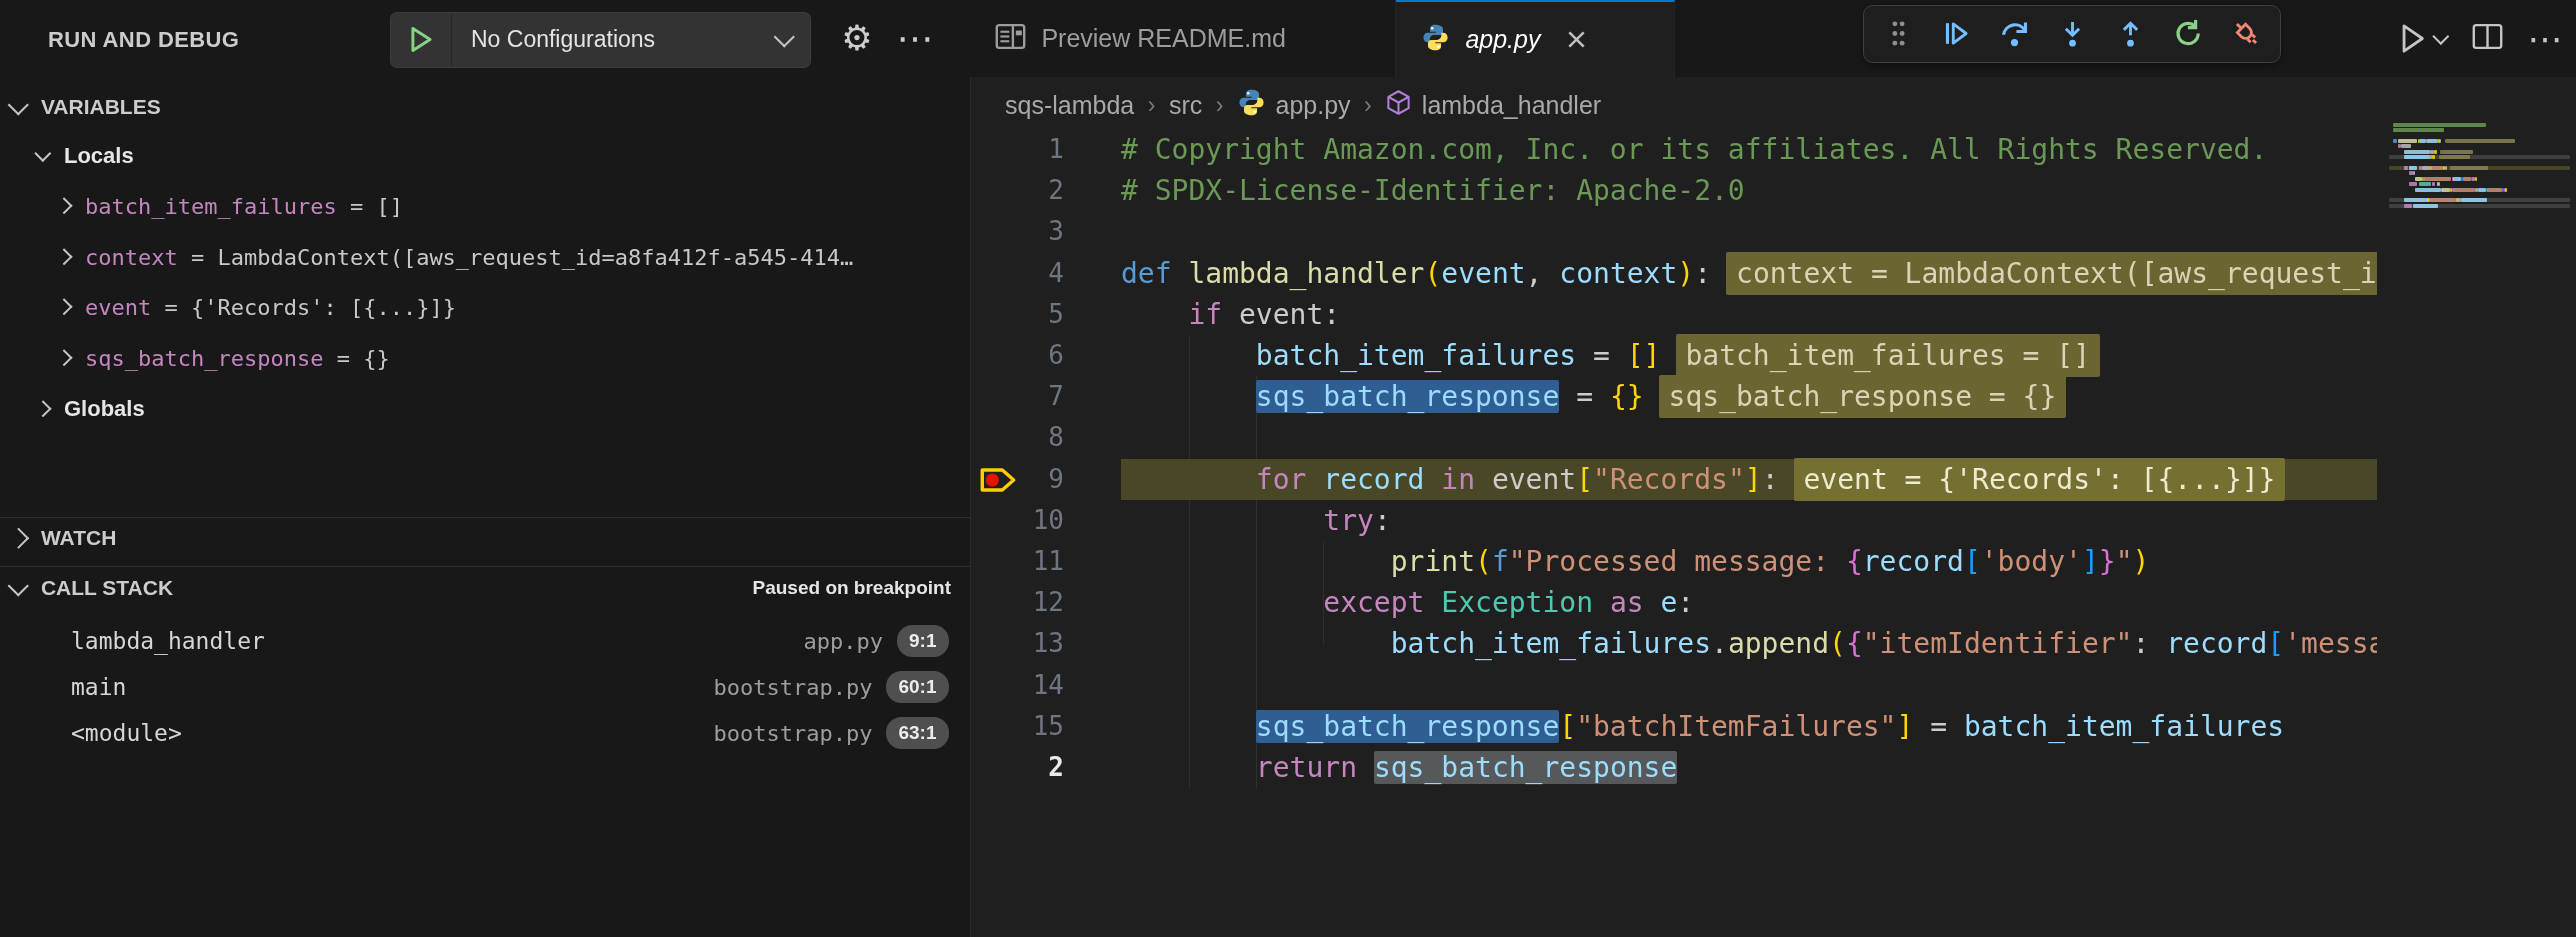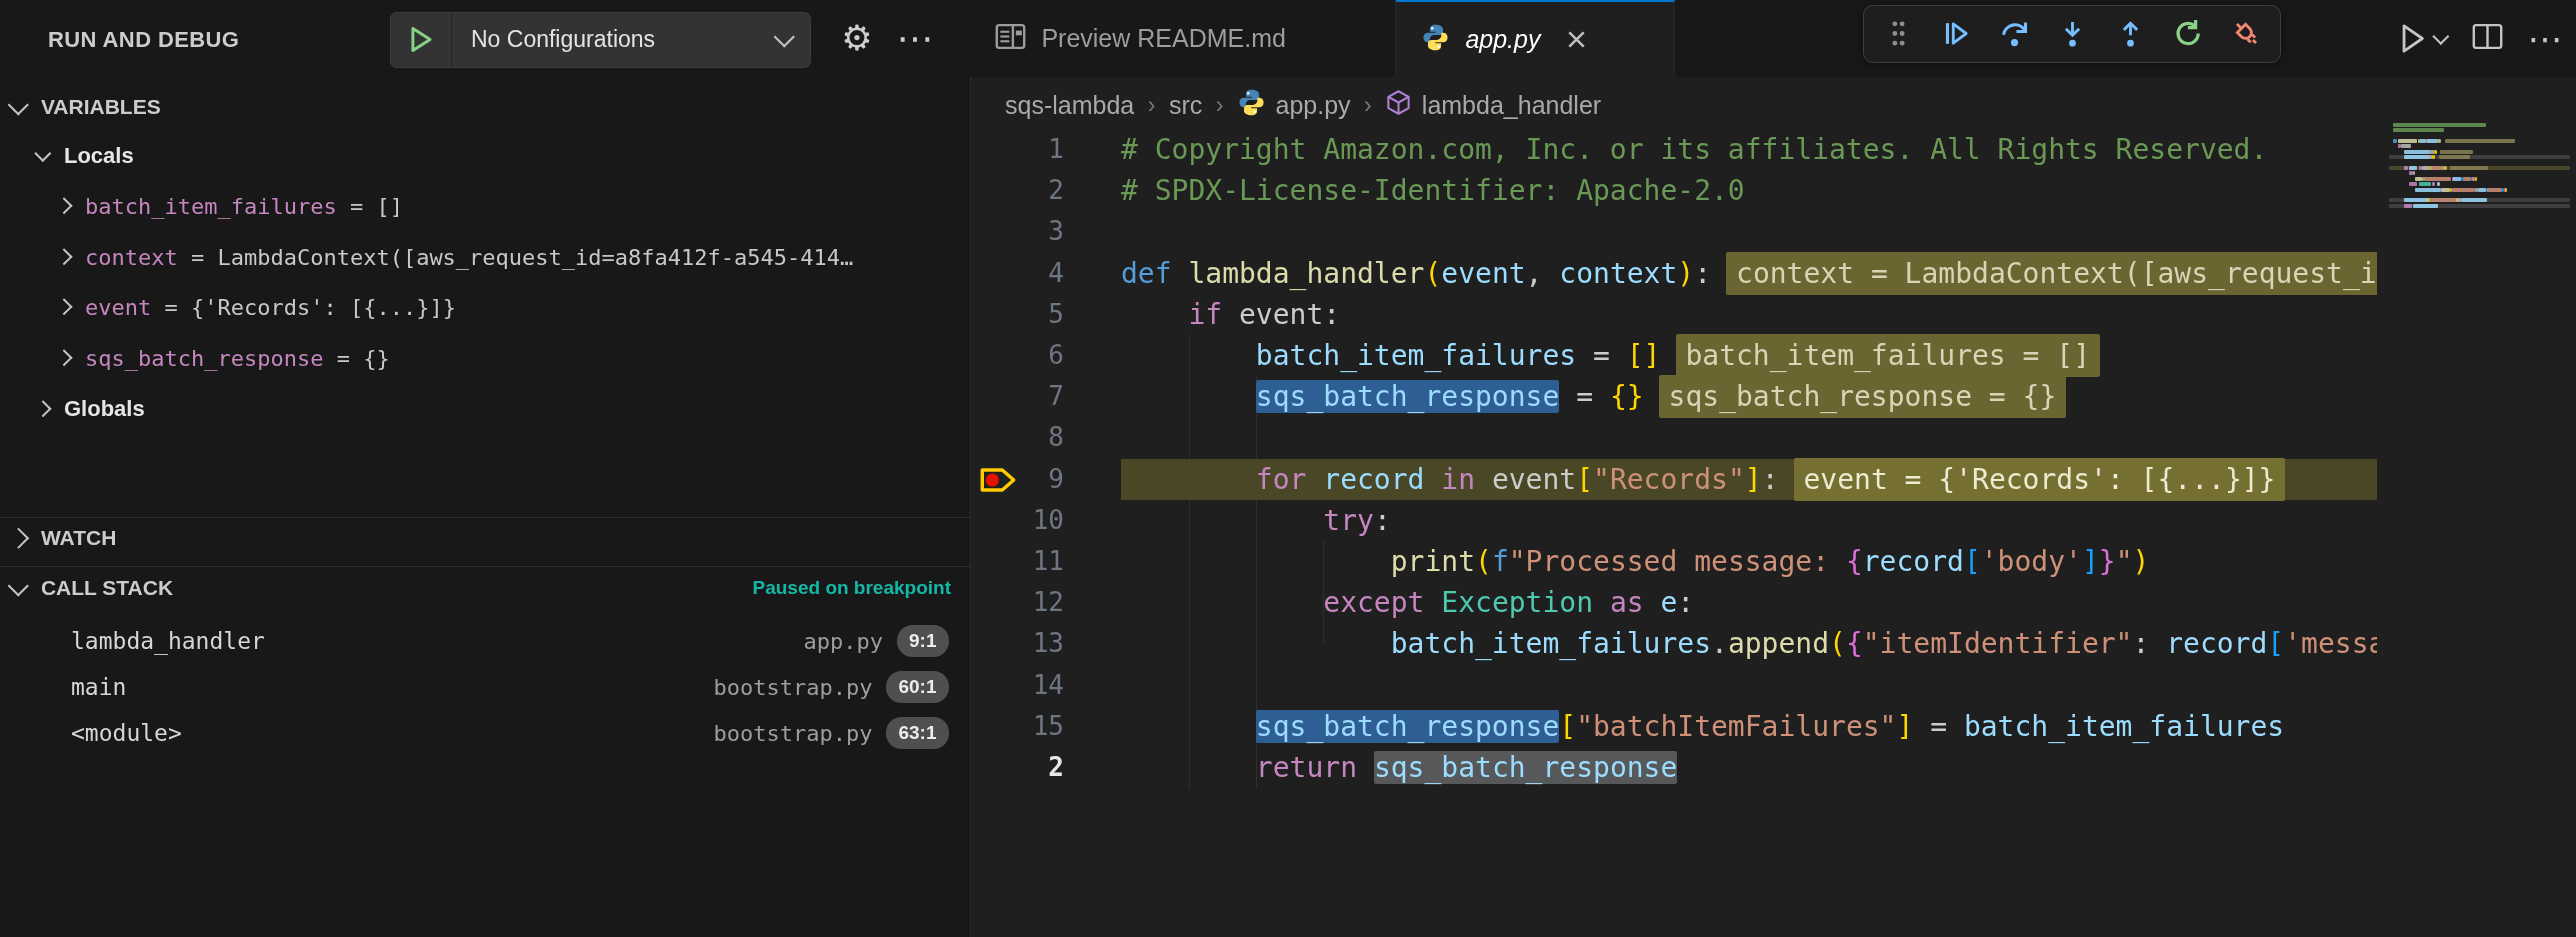--- a/index.html
+++ b/index.html
@@ -14,21 +14,21 @@
   .cfg{position:absolute;left:390px;top:11.6px;width:419px;height:54px;background:#333333;border:1px solid #3c3c3c;border-radius:6.7px;display:flex;align-items:center;}
   .cfg-play{width:60px;height:100%;display:flex;align-items:center;justify-content:center;border-right:1px solid #262626;}
   .cfg-label{flex:1;padding-left:19px;font-size:23px;color:#e4e4e4;white-space:nowrap;overflow:hidden;}
   .cfg-chev{padding:0 19px;display:flex;align-items:center;}
   .icon-btn{position:absolute;top:15.4px;display:flex;align-items:center;justify-content:center;width:46px;height:46px;}
   .chev{display:inline-block;width:12.5px;height:12.5px;border-right:2.5px solid #c5c5c5;border-bottom:2.5px solid #c5c5c5;transform:rotate(45deg) translate(-1.9px,-1.9px);}
   .chev.right{transform:rotate(-45deg);}
   .chev.small{width:9.6px;height:9.6px;border-width:2.1px;}
 
   .sec-h{position:absolute;left:0;width:970px;height:40px;display:flex;align-items:center;gap:15.4px;padding-left:11px;box-sizing:border-box;font-size:21px;font-weight:700;color:#cccccc;}
-  .sec-h .status{position:absolute;right:19px;font-size:19px;font-weight:700;color:#14b8a6;}
+  .sec-h .status{position:absolute;right:19px;font-size:19px;font-weight:700;color:#e5e5e5;}
   .divider{position:absolute;left:0;width:970px;height:0;border-top:1.4px solid #2e2e2e;}
 
   .var-row{position:absolute;left:0;width:970px;height:46px;display:flex;align-items:center;gap:15.4px;white-space:nowrap;overflow:hidden;}
   .var-name{color:#c586c0;font-size:22px;}
   .var-eq,.var-val{color:#c8c8c8;font-size:22px;}
   .grp-label{font-size:22px;font-weight:700;color:#e6e6e6;}
 
   .frame-row{position:absolute;left:0;width:970px;height:44px;display:flex;align-items:center;}
   .frame-name{position:absolute;left:71px;font-size:23px;color:#d6d6d6;}
   .frame-right{position:absolute;right:21px;display:flex;align-items:center;gap:13.5px;}

